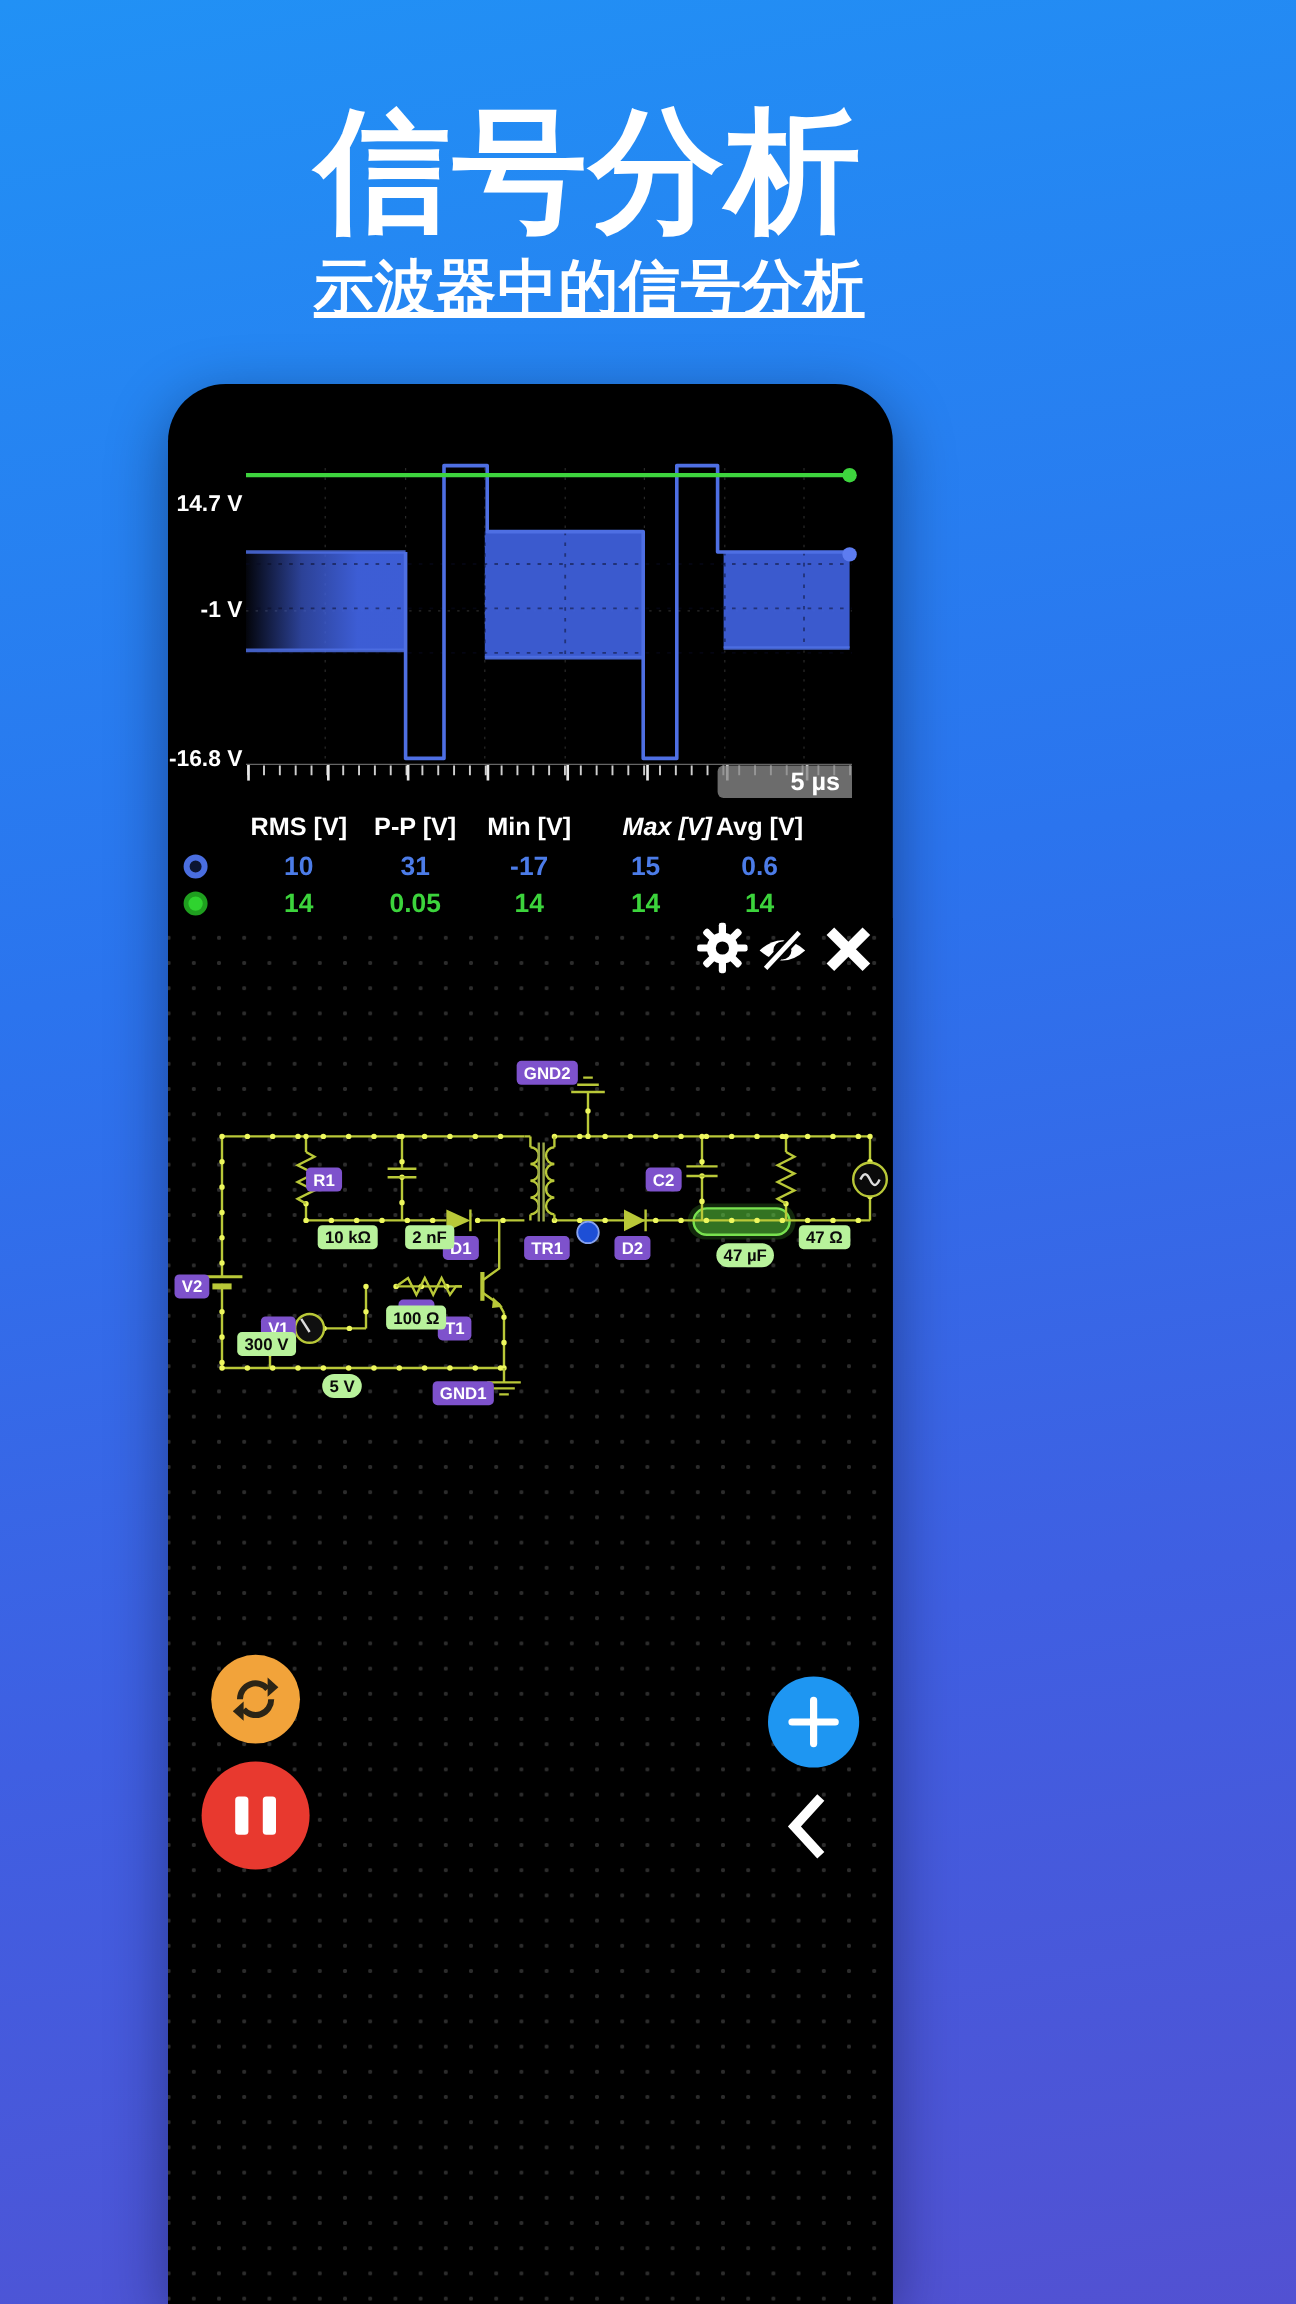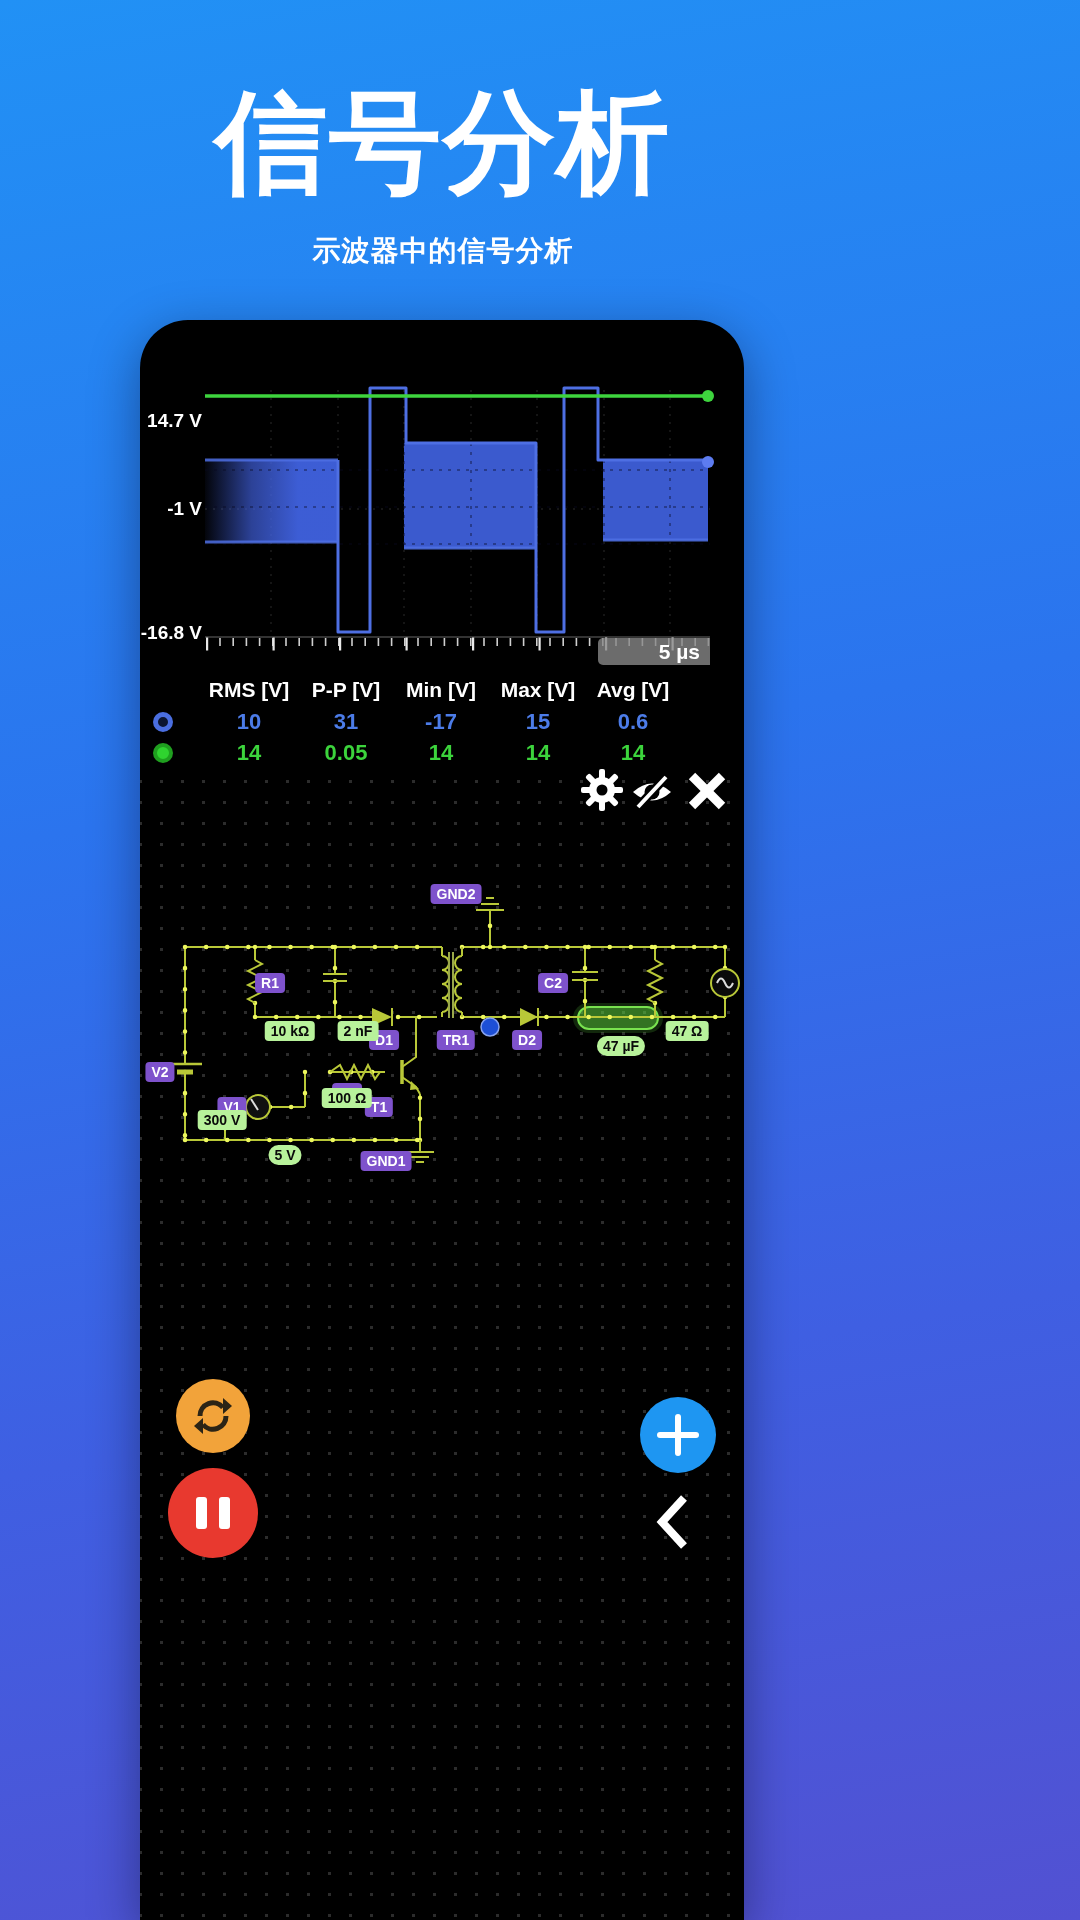--- a/index.html
+++ b/index.html
@@ -2,23 +2,23 @@
 <html style="--trace-blue: #4e6fe3; --trace-green: #3ed43e; --row-blue: #4c7ce8; --row-green: #3cd43c; --accent-orange: #f2a33a; --accent-red: #e8392f; --accent-blue: #1e96f2; --badge-purple: #7e52cc; --badge-green: #b8f29b;"><head>
 <meta charset="utf-8">
 <style>
   html,body{margin:0;padding:0;background:#222;}
   #stage{position:relative;width:1080px;height:1920px;overflow:hidden;
     background:linear-gradient(170deg,#2191f5 0%,#2b74ee 40%,#3f5fe2 70%,#5251d2 100%);
     font-family:"Liberation Sans",sans-serif;}
   .abs{position:absolute;}
 
   
-  #hero{position:absolute;left:0;top:0;width:886px;text-align:center;color:#fff;}
+  #hero{position:absolute;left:0;top:0;width:886px;text-align:center;color:#fff;padding-left:48px;}
   #hero .title{margin-top:84px;font-size:112px;font-weight:900;letter-spacing:2px;line-height:1.05;}
-  #hero .subtitle{margin-top:30px;font-size:28px;font-weight:600;letter-spacing:1px;}
+  #hero .subtitle{margin-top:5px;font-size:50px;font-weight:600;letter-spacing:1px;text-decoration:underline;}
 
   
   #phone{position:absolute;left:140px;top:320px;width:604px;height:1600px;background:#000;
     border-radius:48px 48px 0 0;overflow:hidden;box-shadow:0 14px 50px rgba(0,0,20,.4);}
 
   
   .ylabel{position:absolute;left:0;width:62px;text-align:right;color:#fff;font-size:19px;font-weight:700;}
   #timechip{position:absolute;left:458px;top:318px;width:112px;height:27px;line-height:27px;
     background:rgba(135,135,135,.8);border-radius:5px 0 0 5px;color:#fff;font-size:21px;font-weight:700;
     text-align:right;padding-right:10px;box-sizing:border-box;}
@@ -119,21 +119,21 @@
         <line x1="66" y1="262" x2="570" y2="262" stroke="#cfcfcf" stroke-width="8" stroke-dasharray="1.6 11.6"></line>
         <line x1="66" y1="264" x2="570" y2="264" stroke="#e8e8e8" stroke-width="13" stroke-dasharray="2.2 64.3"></line>
       </g>
     </svg>
 
     <div id="timechip">5 µs</div>
 
     <div class="mcell mhead" style="left:54px;">RMS [V]</div>
     <div class="mcell mhead" style="left:151px;">P-P [V]</div>
     <div class="mcell mhead" style="left:246px;">Min [V]</div>
-    <div class="mcell mhead" style="left:343px;">Max [V]</div>
+    <div class="mcell mhead" style="left:361px;font-style:italic;">Max [V]</div>
     <div class="mcell mhead" style="left:438px;">Avg [V]</div>
 
     <span id="ch-blue" class="chmark"></span>
     <div class="mcell mrow1" style="left:54px;">10</div>
     <div class="mcell mrow1" style="left:151px;">31</div>
     <div class="mcell mrow1" style="left:246px;">-17</div>
     <div class="mcell mrow1" style="left:343px;">15</div>
     <div class="mcell mrow1" style="left:438px;">0.6</div>
 
     <span id="ch-green" class="chmark"></span>

